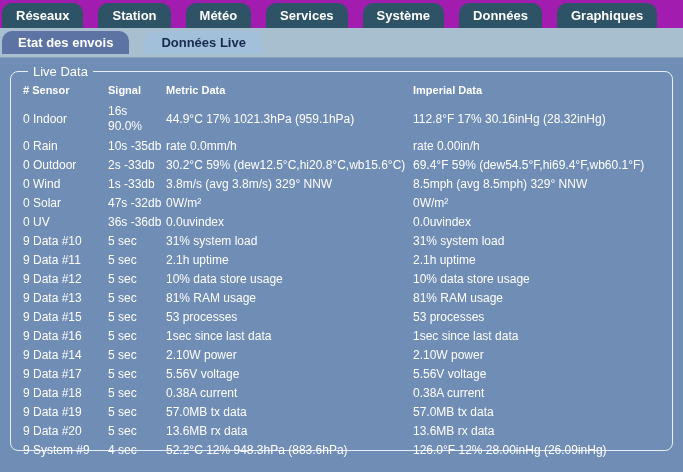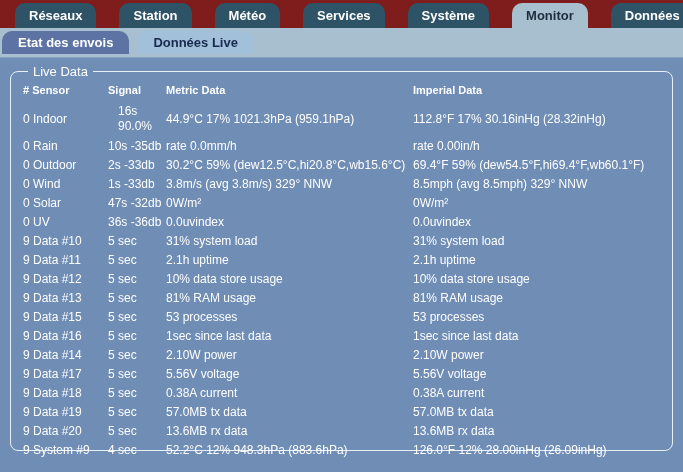--- a/index.html
+++ b/index.html
@@ -6,26 +6,26 @@
     margin: 0;
     padding: 0;
     width: 683px;
     height: 472px;
     overflow: hidden;
     font-family: "Liberation Sans", sans-serif;
     background: #6f8db5;
   }
   
   .topbar {
-    background: #7f1d1d;
+    background: #a21caf;
     height: 28px;
     display: flex;
     align-items: flex-end;
-    gap: 23px;
-    padding-left: 15px;
+    gap: 15px;
+    padding-left: 2px;
     box-sizing: border-box;
   }
   .tab {
     background: #2f5366;
     color: #ffffff;
     font-weight: bold;
     font-size: 13px;
     line-height: 13px;
     padding: 6px 14px 6px 14px;
     border-radius: 10px 10px 0 0;
@@ -35,21 +35,21 @@
   .tab.active {
     background: #a7bfce;
     color: #1e2c3d;
   }
   
   .subbar {
     background: #a7bfce;
     height: 30px;
     display: flex;
     align-items: center;
-    gap: 8px;
+    gap: 16px;
     padding-left: 2px;
     box-sizing: border-box;
     border-bottom: 1px solid #87a3c2;
   }
   .subtab {
     background: #5c73a3;
     color: #ffffff;
     font-weight: bold;
     font-size: 13px;
     line-height: 13px;
@@ -105,33 +105,31 @@
     overflow: visible;
   }
   col.c-sensor  { width: 85px; }
   col.c-signal  { width: 58px; }
   col.c-metric  { width: 247px; }
   .wrapnarrow {
     display: inline-block;
     width: 42px;
     white-space: normal;
     line-height: 1.25;
-    margin-left: 10px;
   }
 </style>
 </head>
 <body>
 
 <div class="topbar">
   <div class="tab">Réseaux</div>
   <div class="tab">Station</div>
   <div class="tab">Météo</div>
   <div class="tab">Services</div>
   <div class="tab">Système</div>
-  <div class="tab active">Monitor</div>
   <div class="tab">Données</div>
   <div class="tab">Graphiques</div>
 </div>
 
 <div class="subbar">
   <div class="subtab">Etat des envois</div>
   <div class="subtab active">Données Live</div>
 </div>
 
 <div class="content">

